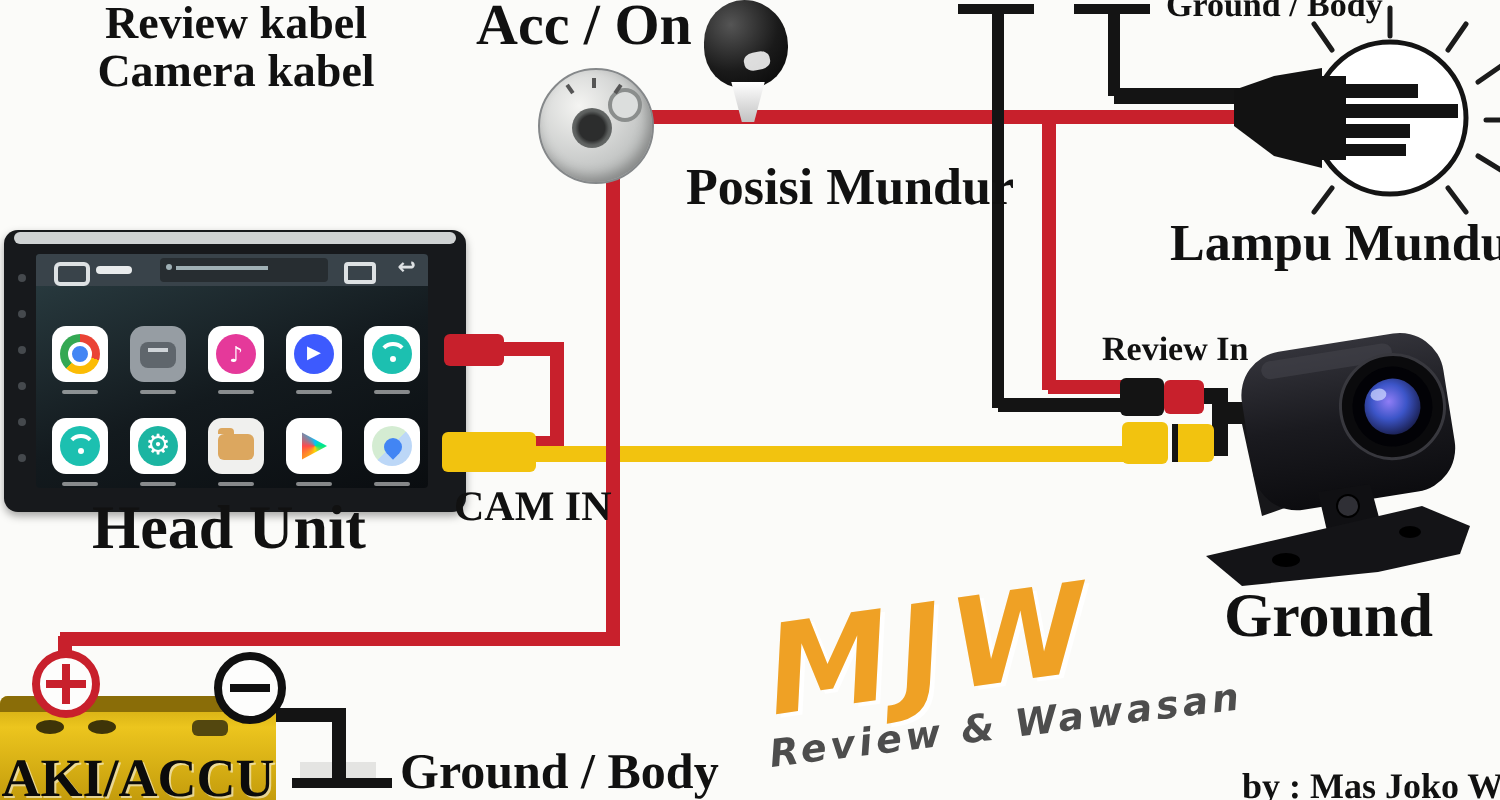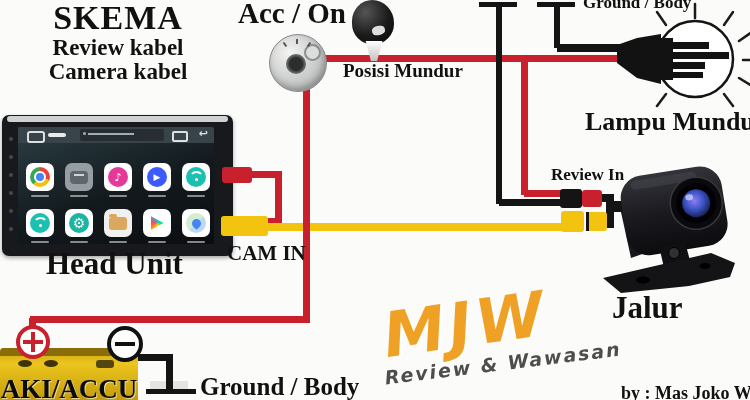--- a/index.html
+++ b/index.html
@@ -153,33 +153,32 @@
   <div class="gbar" style="left:146px;top:389px;width:50px;height:5px;"></div>
 
   <div class="conn red" style="left:222px;top:167px;width:30px;height:16px;z-index:3;"></div>
   <div class="conn yel" style="left:221px;top:216px;width:47px;height:20px;z-index:3;"></div>
   <div class="conn blk" style="left:560px;top:189px;width:22px;height:19px;"></div>
   <div class="conn red" style="left:582px;top:190px;width:20px;height:17px;"></div>
   <div class="conn yel" style="left:561px;top:211px;width:23px;height:21px;"></div>
   <div class="conn yel" style="left:586px;top:212px;width:18px;height:19px;border-left:3px solid #141414;border-radius:0 3px 3px 0;"></div>
 
   <div id="title" class="t">
-    <div class="l1">SKEMA</div>
     <div class="l2">Review kabel</div>
     <div class="l3">Camera kabel</div>
   </div>
 
   <div class="t" style="left:238px;top:-2px;font-size:29px;z-index:5;">Acc / On</div>
-  <div class="t" style="left:343px;top:61px;font-size:19px;z-index:5;">Posisi Mundur</div>
+  <div class="t" style="left:343px;top:80px;font-size:26px;z-index:5;">Posisi Mundur</div>
   <div class="t" style="left:583px;top:-6px;font-size:17px;z-index:5;">Ground / Body</div>
   <div class="t" style="left:585px;top:108px;font-size:26px;z-index:5;">Lampu Mundur</div>
   <div class="t" style="left:227px;top:242px;font-size:21px;z-index:5;">CAM IN</div>
   <div class="t" style="left:46px;top:248px;font-size:31px;z-index:5;">Head Unit</div>
   <div class="t" style="left:551px;top:166px;font-size:17px;z-index:5;">Review In</div>
-  <div class="t" style="left:612px;top:292px;font-size:31px;z-index:5;">Jalur</div>
+  <div class="t" style="left:612px;top:292px;font-size:31px;z-index:5;">Ground</div>
   <div class="t" style="left:200px;top:374px;font-size:25px;z-index:5;">Ground / Body</div>
   <div class="t" style="left:621px;top:384px;font-size:18px;z-index:5;">by : Mas Joko Wali</div>
 
   <div id="ign" class="abs">
     <div class="hub"></div>
     <div class="keyring"></div>
     <div class="mark" style="left:26px;top:4px;transform:rotate(0deg);"></div>
     <div class="mark" style="left:14px;top:7px;transform:rotate(-35deg);"></div>
     <div class="mark" style="left:38px;top:7px;transform:rotate(35deg);"></div>
   </div>

